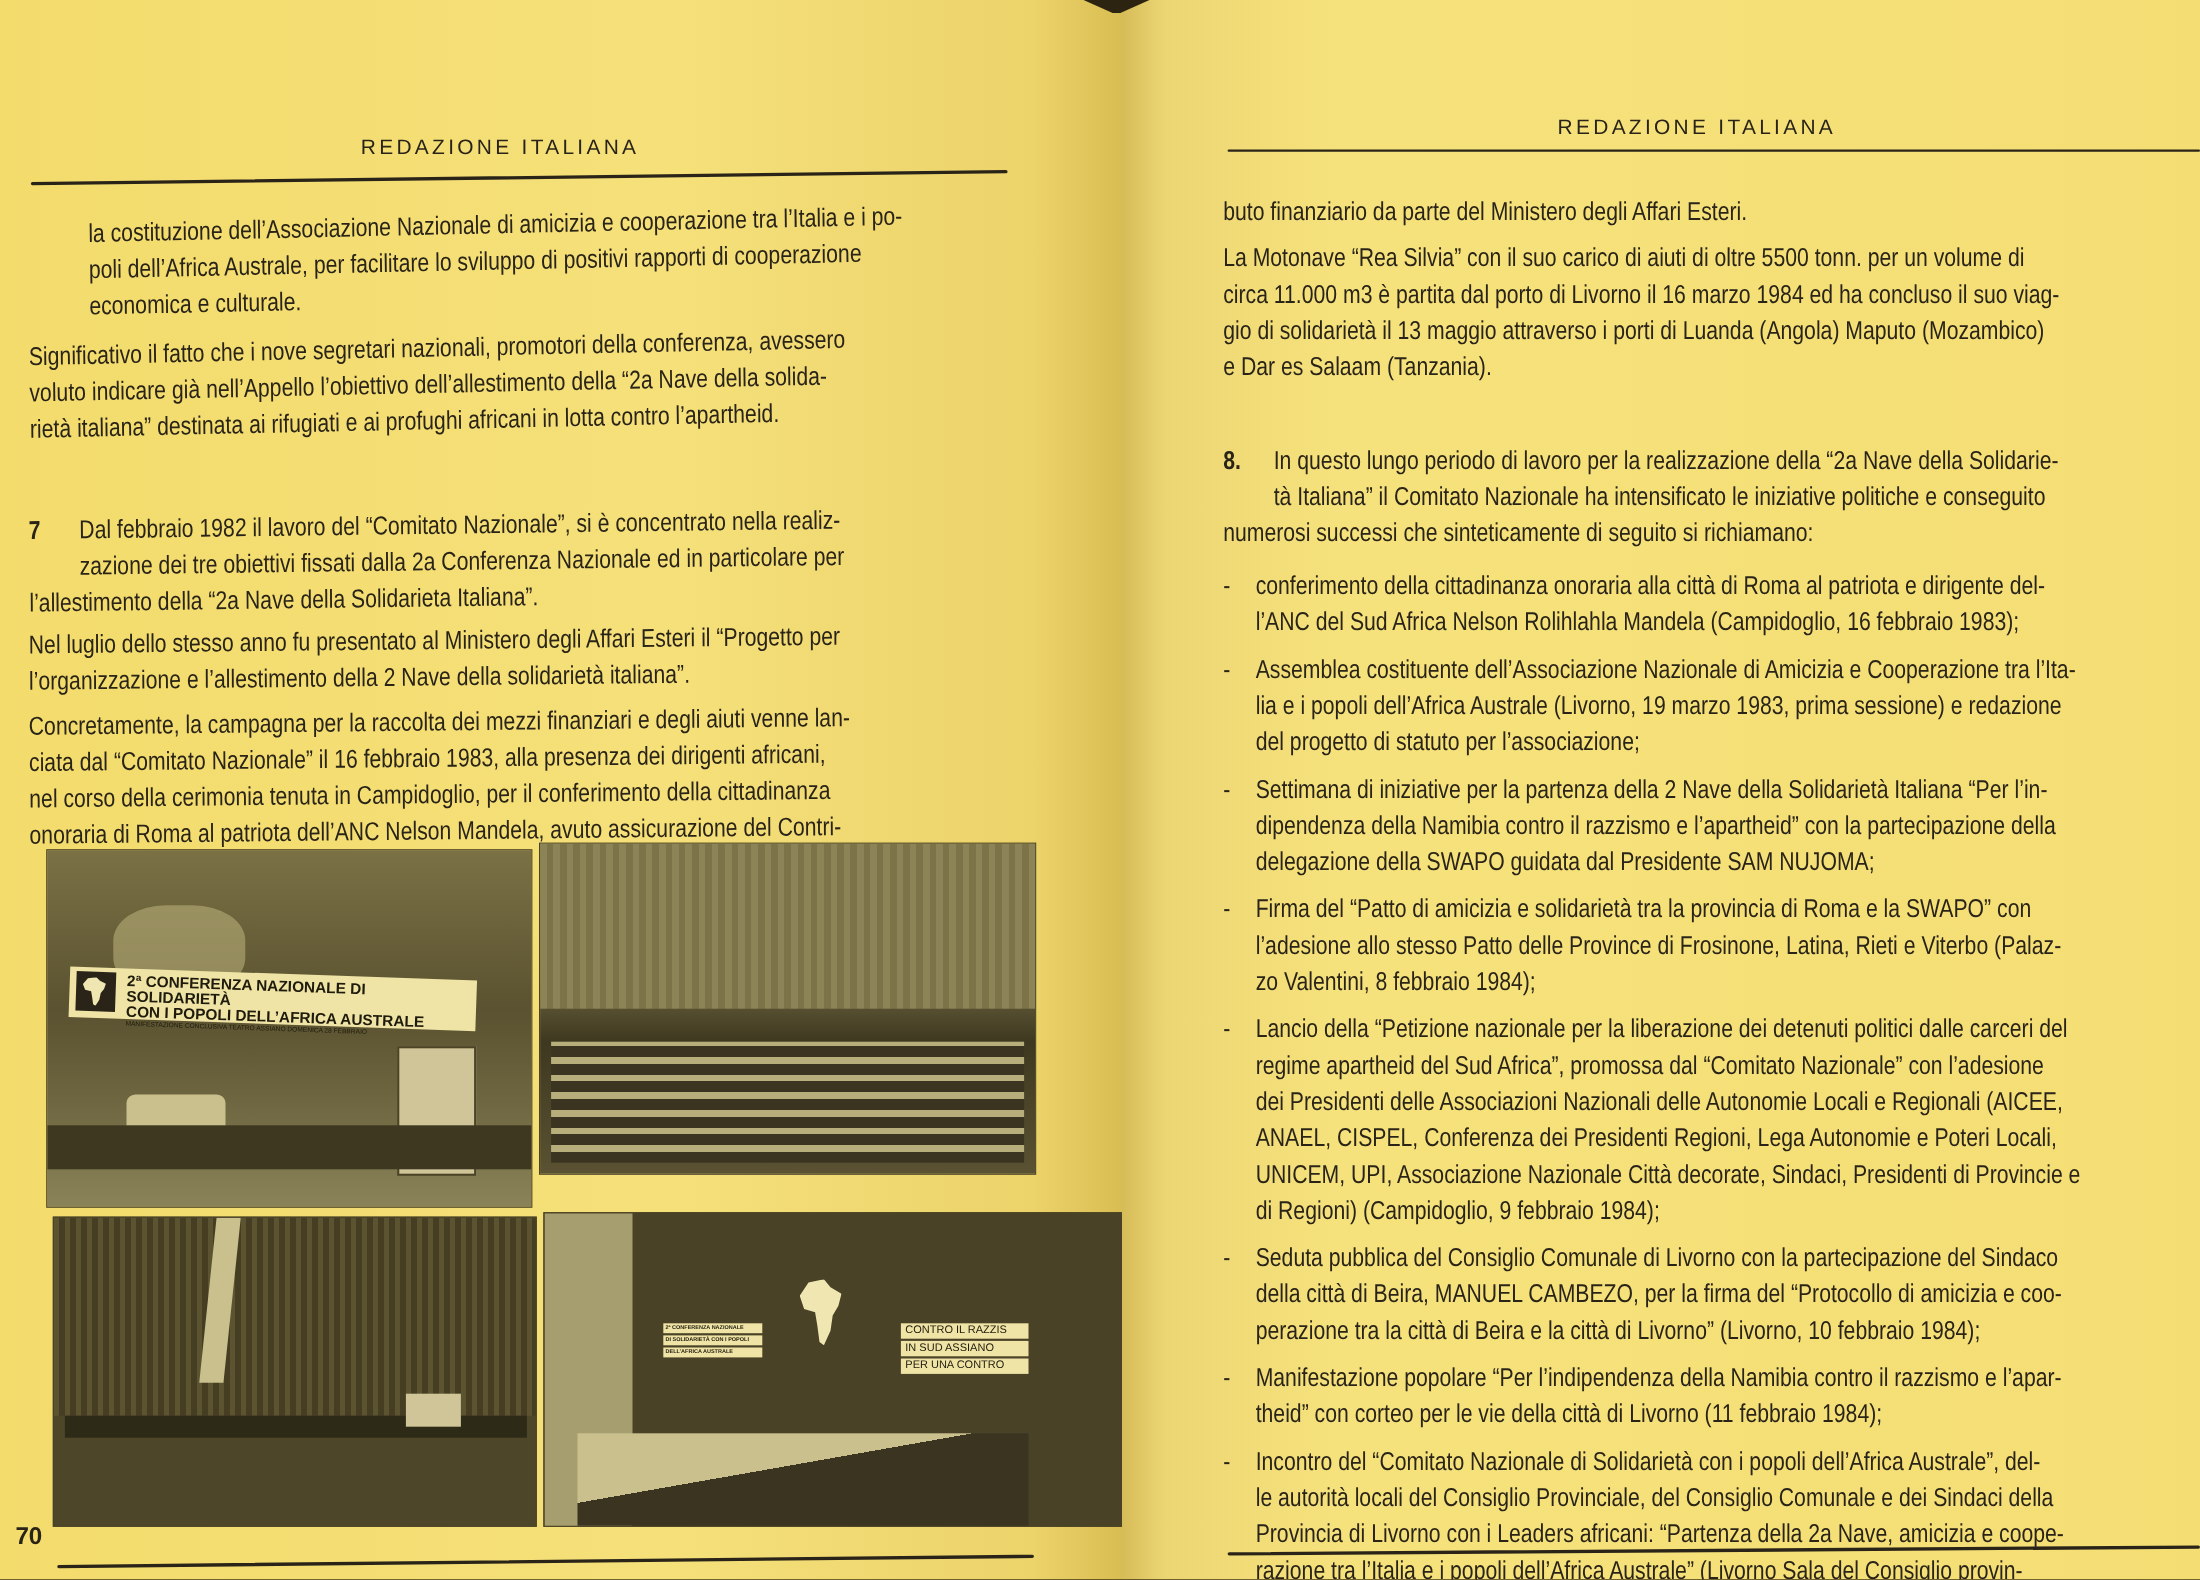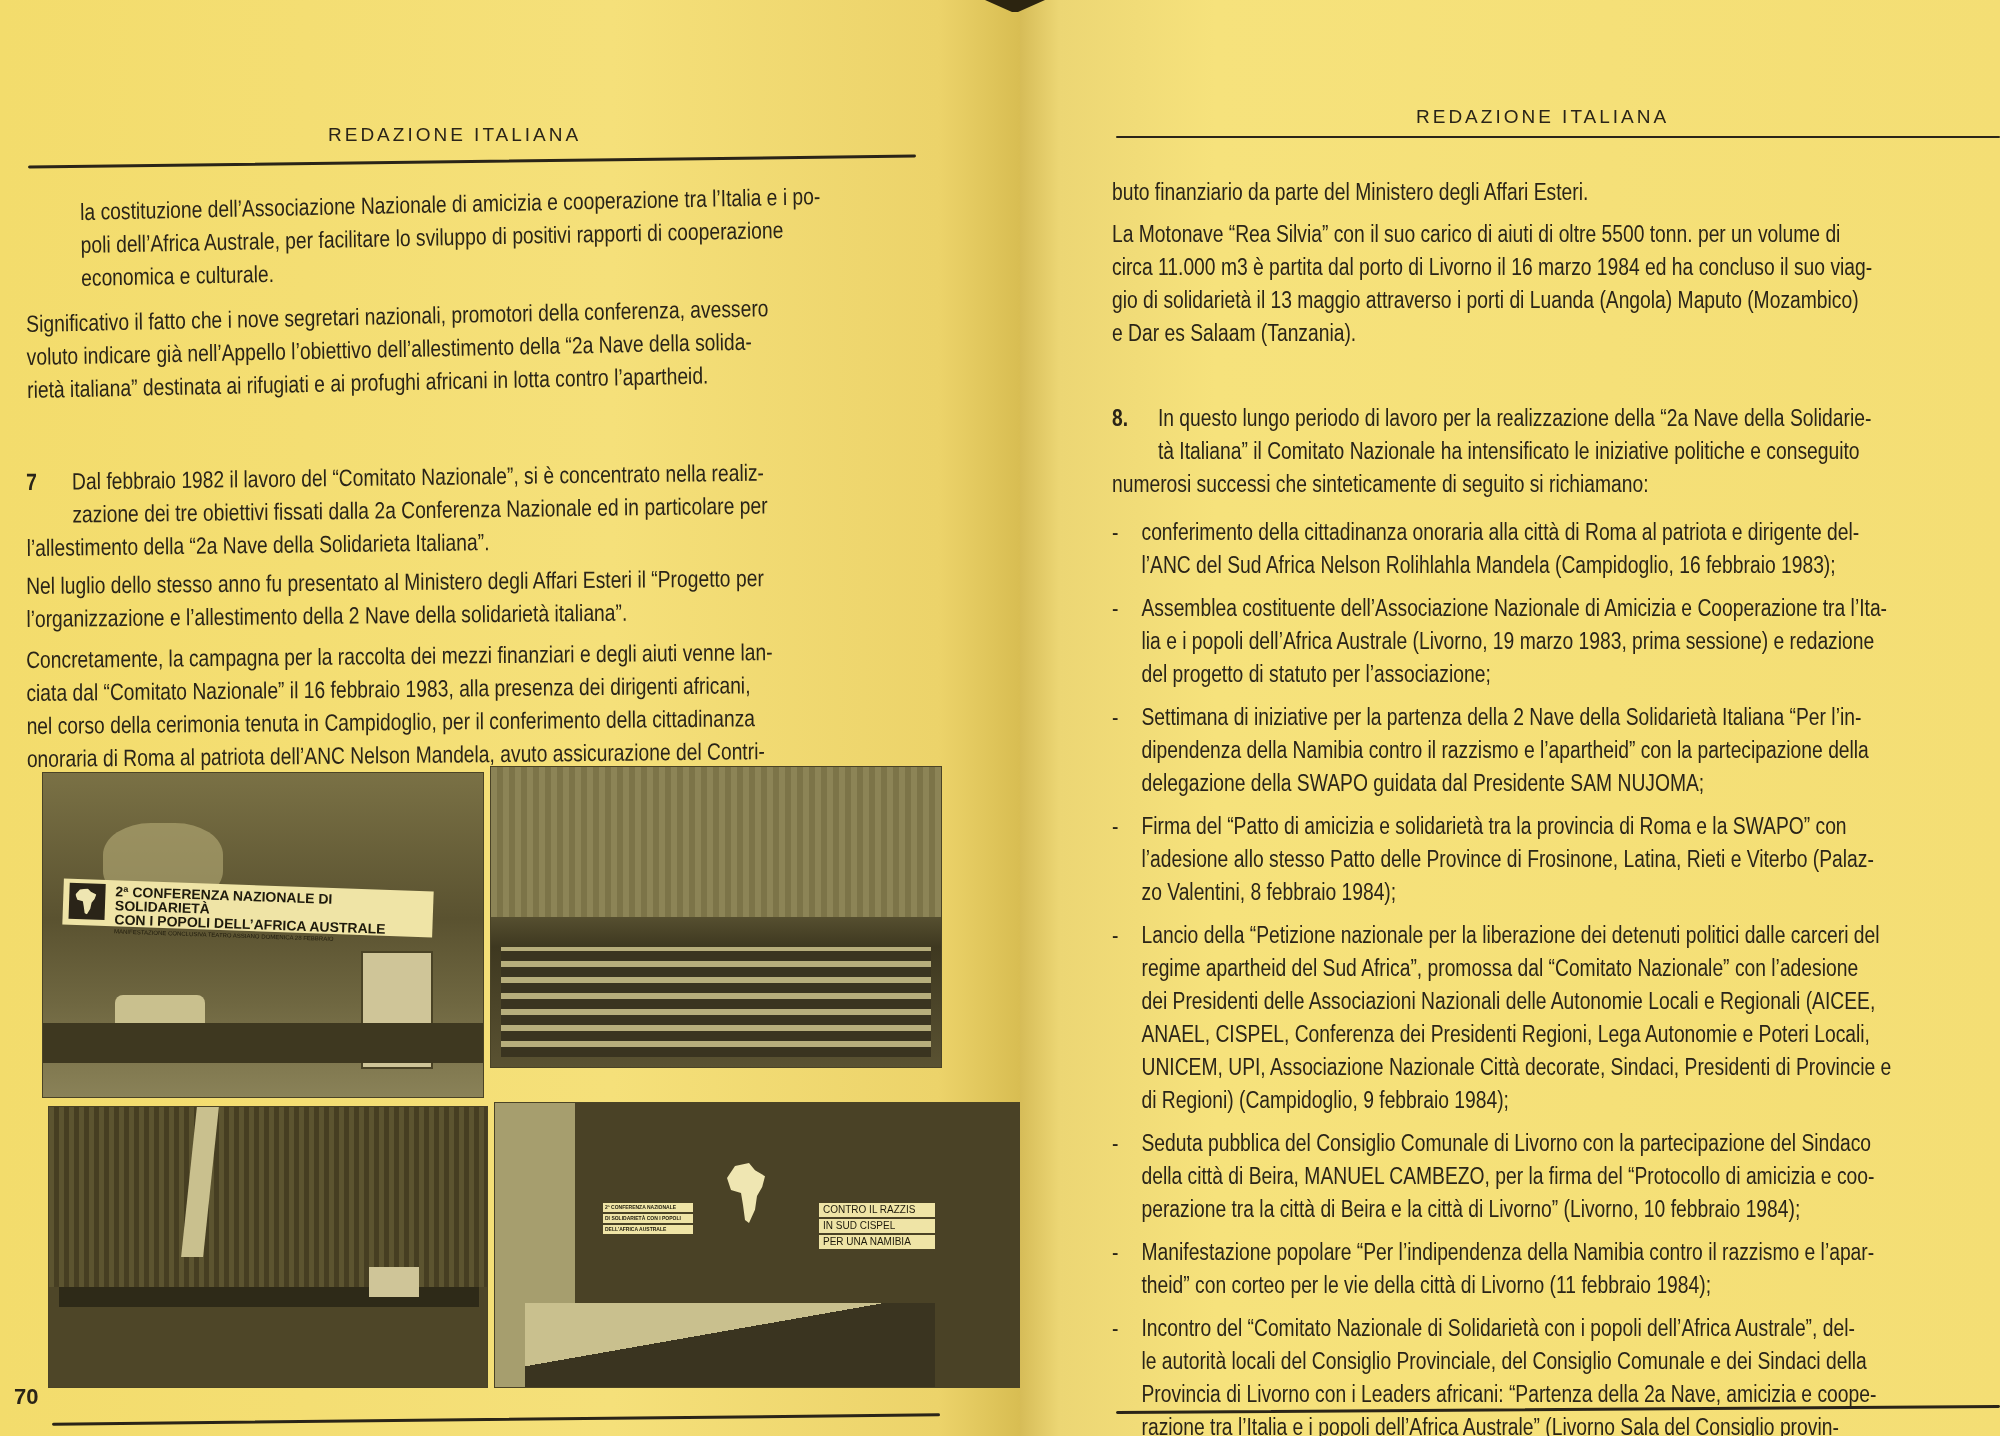--- a/index.html
+++ b/index.html
@@ -130,22 +130,22 @@
     <div class="photo" style="left:494px; top:1102px; width:528px; height:286px; background:#4a4226;">
       <div style="position:absolute; left:0; top:0; width:80px; height:286px; background:#a69e6e;"></div>
       <div class="africa-shape" style="left:232px; top:60px; width:40px; height:60px;"></div>
       <div style="position:absolute; left:108px; top:100px; width:90px;">
         <div class="caption-banner" style="position:relative; font-size:5px; padding:2px; margin-bottom:2px;">2ª CONFERENZA NAZIONALE</div>
         <div class="caption-banner" style="position:relative; font-size:5px; padding:2px; margin-bottom:2px;">DI SOLIDARIETÀ CON I POPOLI</div>
         <div class="caption-banner" style="position:relative; font-size:5px; padding:2px;">DELL’AFRICA AUSTRALE</div>
       </div>
       <div style="position:absolute; left:324px; top:100px; width:116px;">
         <div class="caption-banner" style="position:relative; font-size:10px; font-weight:normal; padding:2px 4px; margin-bottom:2px;">CONTRO IL RAZZIS</div>
-        <div class="caption-banner" style="position:relative; font-size:10px; font-weight:normal; padding:2px 4px; margin-bottom:2px;">IN SUD CISPEL</div>
-        <div class="caption-banner" style="position:relative; font-size:10px; font-weight:normal; padding:2px 4px;">PER UNA NAMIBIA</div>
+        <div class="caption-banner" style="position:relative; font-size:10px; font-weight:normal; padding:2px 4px; margin-bottom:2px;">IN SUD ASSIANO</div>
+        <div class="caption-banner" style="position:relative; font-size:10px; font-weight:normal; padding:2px 4px;">PER UNA CONTRO</div>
       </div>
       <div style="position:absolute; left:30px; top:200px; width:410px; height:86px; background:linear-gradient(170deg,#c9c08e 0 40%,#3a3420 40% 100%);"></div>
     </div>
 
     <div class="page-number" style="left:14px; top:1384px;">70</div>
     <div class="rule" style="left:52px; top:1418px; width:888px; transform:rotate(-0.6deg);"></div>
   </div>
 
   <div class="page page-right">
     <div class="running-head" style="left:396px; top:106px;">REDAZIONE ITALIANA</div>

